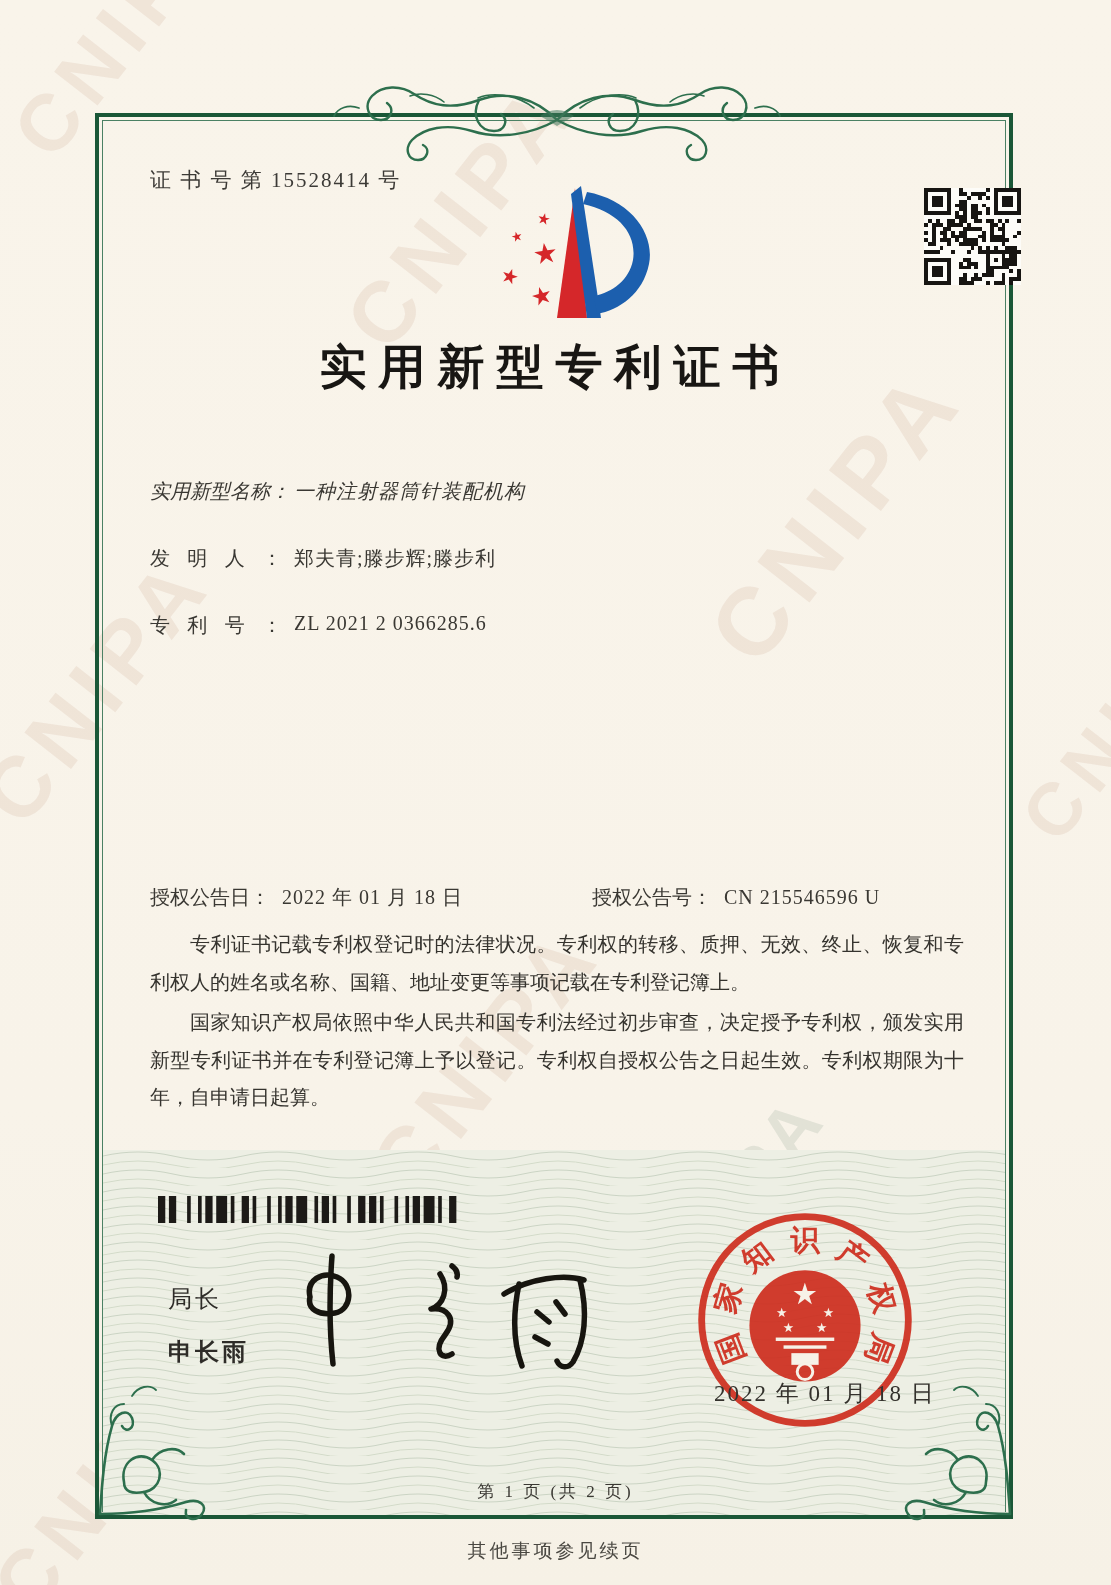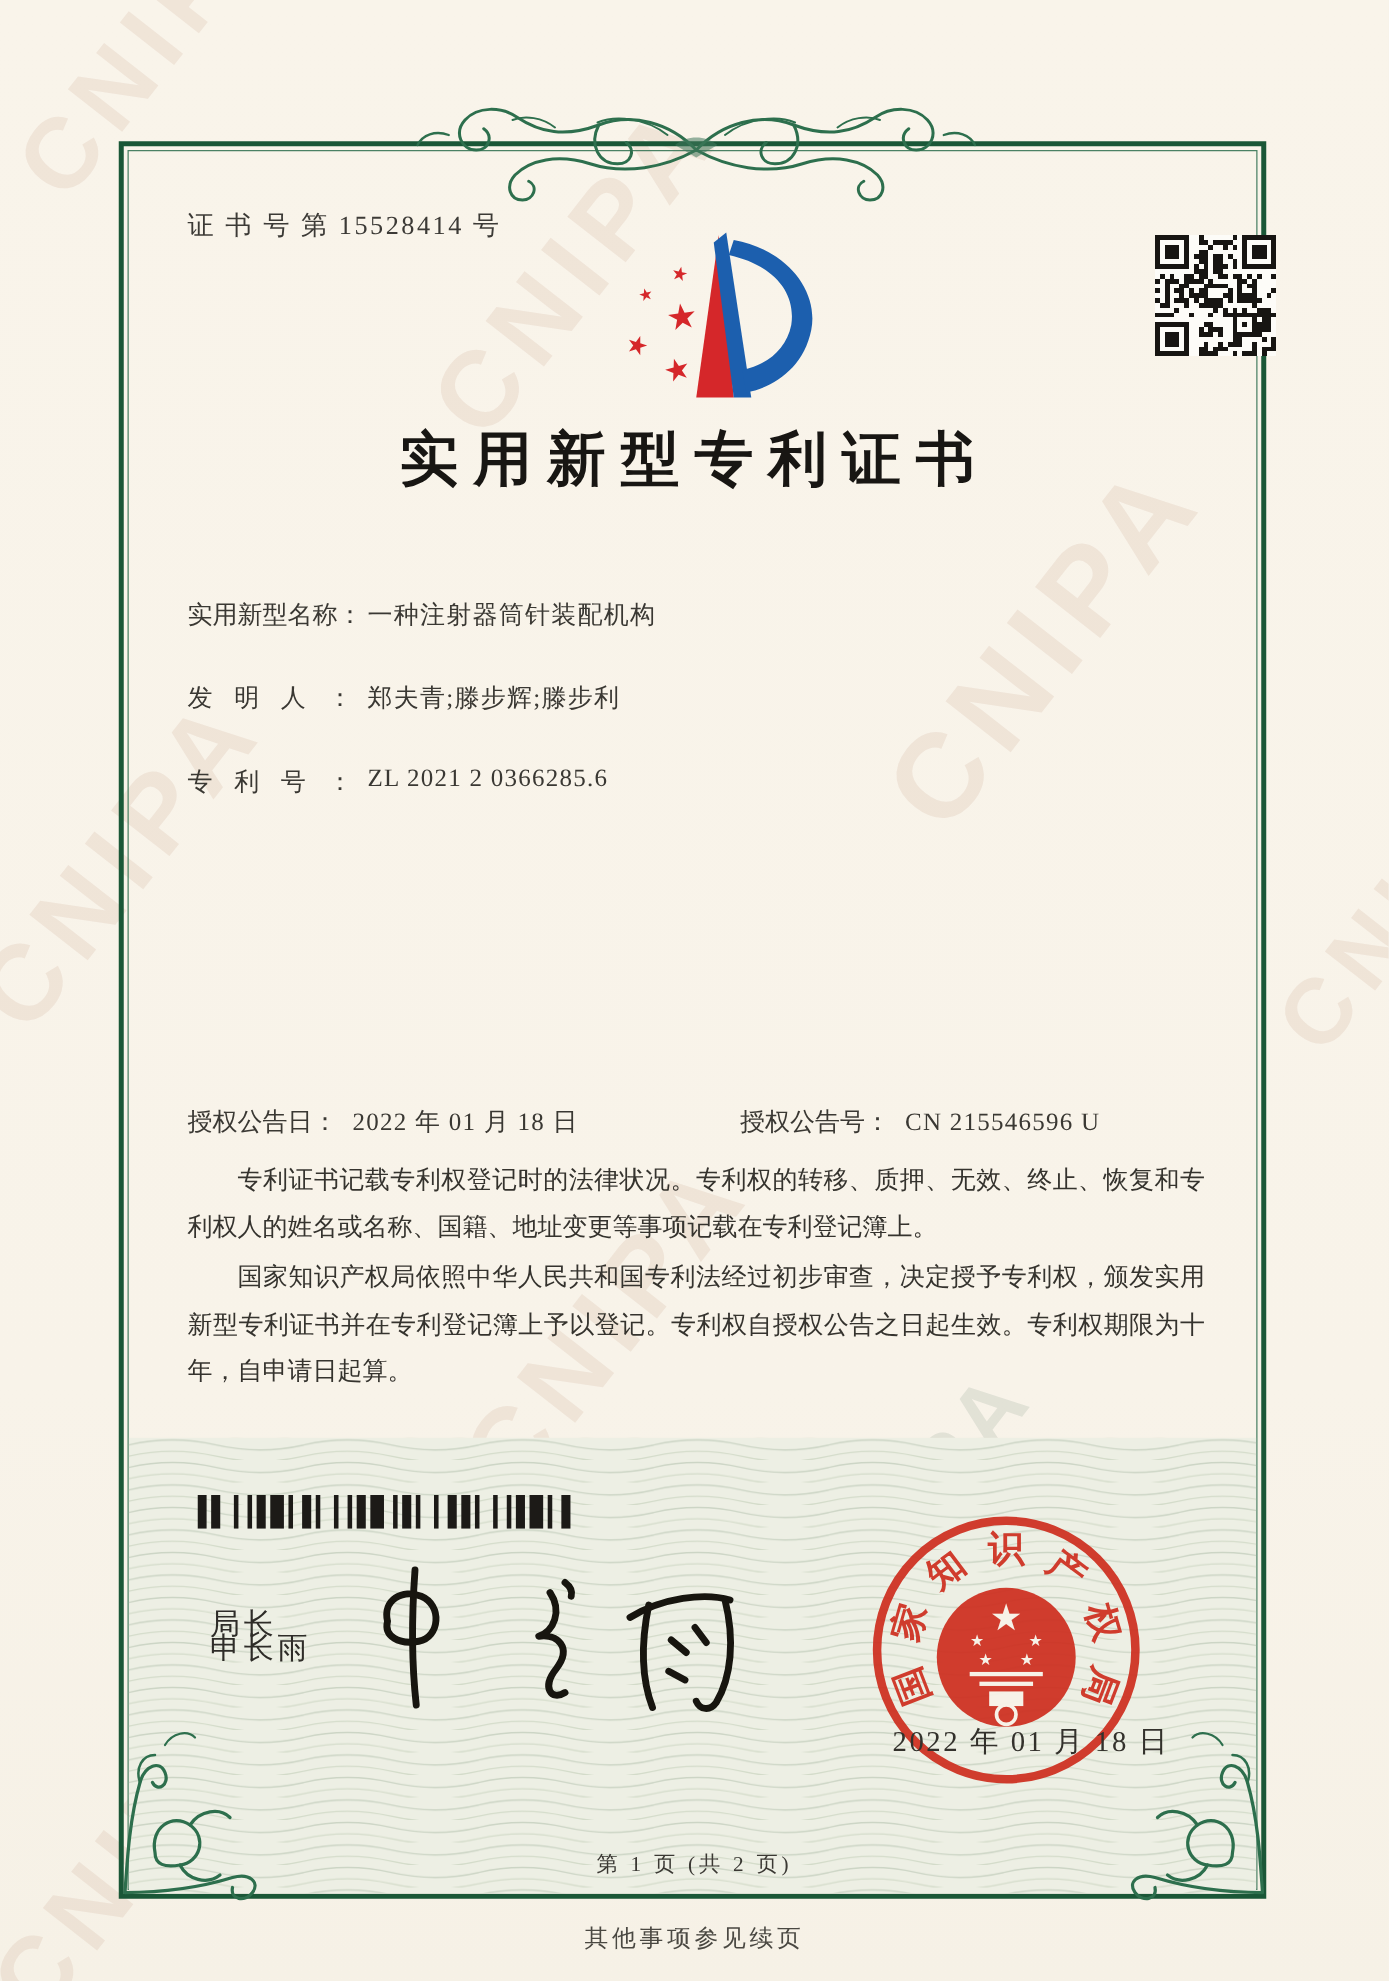--- a/index.html
+++ b/index.html
@@ -334,21 +334,21 @@
       <rect x="0" y="18" width="7" height="7" fill="#171512"></rect>
       <rect x="1" y="19" width="5" height="5" fill="#fdfcf8"></rect>
       <rect x="2" y="20" width="3" height="3" fill="#171512"></rect>
       <rect x="16" y="16" width="5" height="5" fill="#171512"></rect>
       <rect x="17" y="17" width="3" height="3" fill="#fdfcf8"></rect>
       <rect x="18" y="18" width="1" height="1" fill="#171512"></rect>
     </svg>
 
   <div class="title">实用新型专利证书</div>
 
-  <div class="row" style="top:478px;">
+  <div class="row" style="top:478px;font-style:italic;">
     <span class="flabel">实用新型名称：</span><span class="fvalue">一种注射器筒针装配机构</span>
   </div>
   <div class="row" style="top:545px;">
     <span class="flabel">发明人：</span><span class="fvalue">郑夫青;滕步辉;滕步利</span>
   </div>
   <div class="row" style="top:612px;">
     <span class="flabel">专利号：</span><span class="fvalue">ZL 2021 2 0366285.6</span>
   </div>
   <div class="row" style="top:884px;">
     <span>授权公告日：</span><span class="fvalue">2022 年 01 月 18 日</span>
@@ -385,21 +385,21 @@
       <rect x="128.09999999999997" y="0" width="2.1" height="27" fill="#1c1a17"></rect>
       <rect x="136.49999999999997" y="0" width="2.1" height="27" fill="#1c1a17"></rect>
       <rect x="142.79999999999995" y="0" width="2.1" height="27" fill="#1c1a17"></rect>
       <rect x="146.99999999999994" y="0" width="4.2" height="27" fill="#1c1a17"></rect>
       <rect x="153.29999999999993" y="0" width="6.300000000000001" height="27" fill="#1c1a17"></rect>
       <rect x="161.69999999999993" y="0" width="2.1" height="27" fill="#1c1a17"></rect>
       <rect x="167.99999999999991" y="0" width="4.2" height="27" fill="#1c1a17"></rect>
     </svg>
 
   <div class="signer" style="top:1283px;">局长</div>
-  <div class="signer" style="top:1302px;">申长雨</div>
+  <div class="signer" style="top:1336px;font-weight:bold;">申长雨</div>
 
   <svg class="signature" viewBox="0 0 300 150" xmlns="http://www.w3.org/2000/svg">
     <g stroke="#17150f" stroke-width="5.5" fill="none" stroke-linecap="round" stroke-linejoin="round">
       <path d="M40 14 C37 55 38 95 41 122"></path>
       <path d="M18 55 C14 38 30 29 45 35 C62 42 60 68 43 71 C27 74 15 67 18 55"></path>
       <path d="M148 32 C158 47 151 63 139 67 C154 65 166 76 153 93 C141 108 149 119 160 112"></path>
       <path d="M160 24 C164 27 166 31 165 35"></path>
       <path d="M212 52 C238 36 272 32 292 38"></path>
       <path d="M227 42 C220 76 222 103 230 124"></path>
       <path d="M288 38 C296 70 293 100 281 120 C276 127 268 126 265 119"></path>

